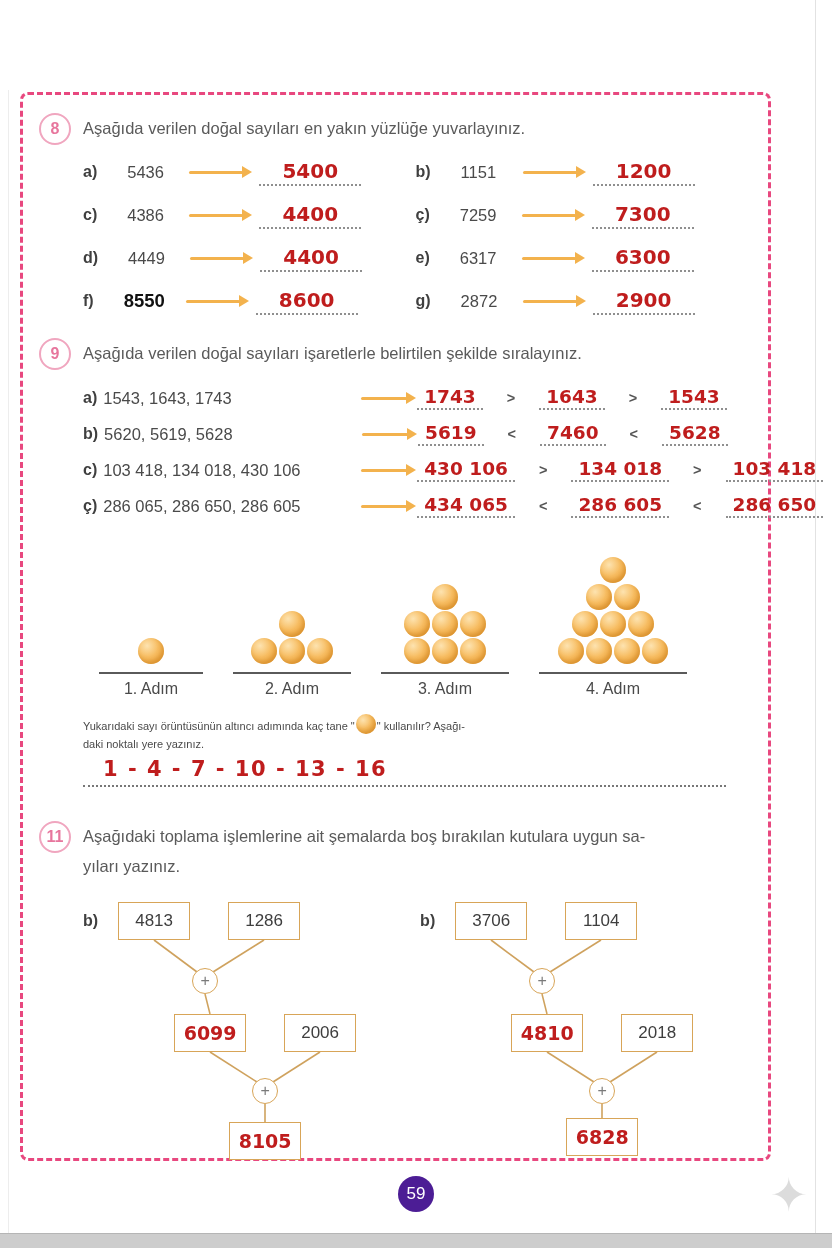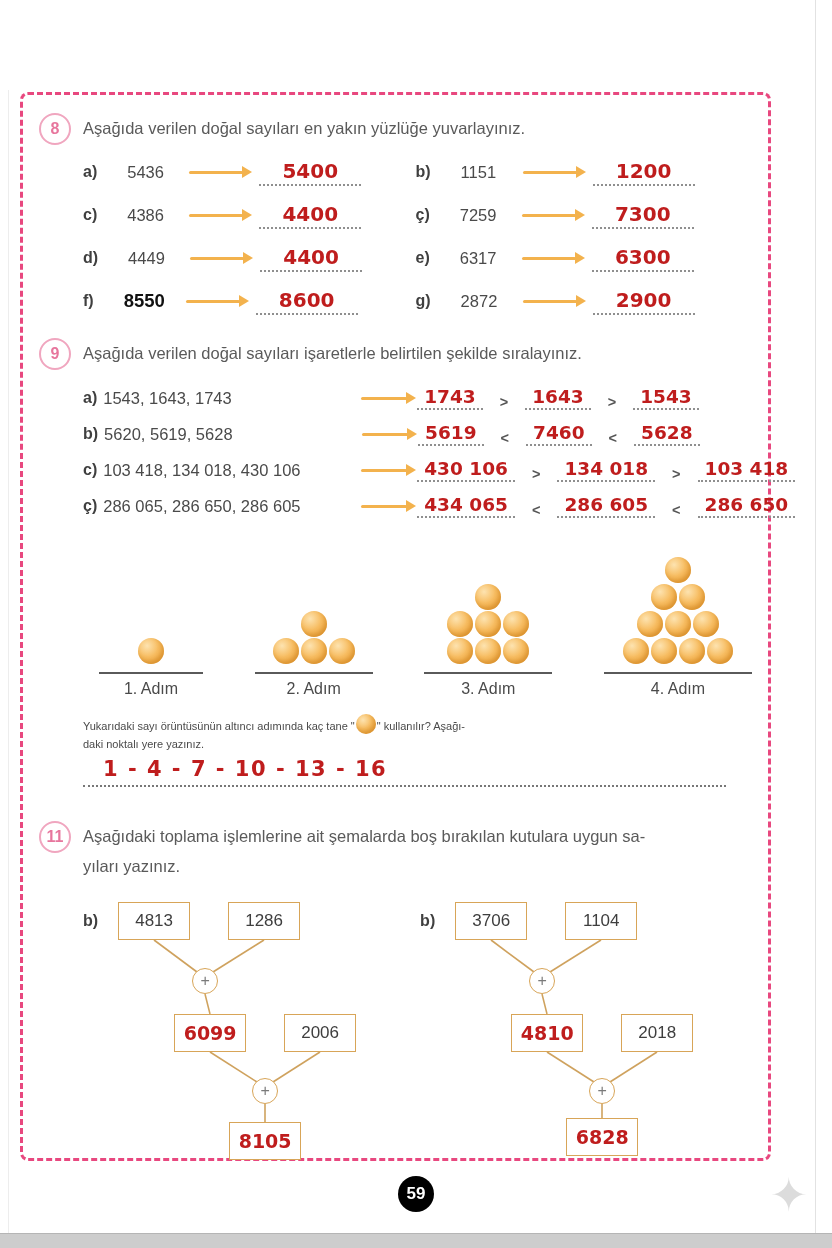--- a/index.html
+++ b/index.html
@@ -38,27 +38,27 @@
   
   .round-grid{display:grid;grid-template-columns:1fr 1fr;row-gap:9px;padding-left:44px;padding-right:4px;}
   .round-item{display:flex;align-items:center;height:34px;}
   .ansline{border-bottom:2px dotted #8f8f8f;padding:0 12px 1px;min-width:78px;text-align:center;}
 
   
   .sec9{margin-top:20px;}
   .order-row{display:flex;align-items:center;padding-left:44px;height:36px;}
   .given{color:#4a4a4a;font-size:16.5px;width:248px;flex:0 0 248px;}
   .arrow.a9{width:46px;margin-right:10px;}
-  .ans-seq{display:flex;align-items:flex-end;gap:17px;flex-wrap:nowrap;}
+  .ans-seq{display:flex;align-items:center;gap:24px;flex-wrap:nowrap;}
   .ans-seq .num{border-bottom:2px dotted #8f8f8f;padding:0 7px 1px;color:#bf1d1d;font-weight:bold;font-size:18.5px;font-family:"DejaVu Sans", sans-serif;white-space:nowrap;}
   .sign{color:#555;font-size:14.5px;font-weight:bold;}
 
   
   .sec10{margin-top:24px;}
-  .pattern-row{display:flex;align-items:flex-end;justify-content:space-between;gap:30px;padding-left:60px;margin-top:2px;}
+  .pattern-row{display:flex;align-items:flex-end;justify-content:flex-start;gap:30px;padding-left:60px;margin-top:2px;}
   .step{display:flex;flex-direction:column;align-items:center;}
   .step:nth-child(1){min-width:104px;}
   .step:nth-child(2){min-width:118px;}
   .step:nth-child(3){min-width:128px;}
   .step:nth-child(4){min-width:148px;}
   .balls{display:flex;flex-direction:column;align-items:center;justify-content:flex-end;min-height:116px;gap:1px;}
   .ball-row{display:flex;gap:2px;}
   .ball{
     width:26px;height:26px;border-radius:50%;display:inline-block;
     background:radial-gradient(circle at 35% 30%, #fde3b0 0%, #f7bd62 45%, #ef9d33 100%);
@@ -86,22 +86,22 @@
     display:flex;align-items:center;justify-content:center;font-size:17px;color:#3e3e3e;box-sizing:border-box;
   }
   .tbox.ans span{color:#bf1d1d;font-weight:bold;font-size:19px;font-family:"DejaVu Sans", sans-serif;}
   .plus{
     position:absolute;width:26px;height:26px;border:1.5px solid #d8a558;border-radius:50%;background:#fff;
     display:flex;align-items:center;justify-content:center;color:#7a7a7a;font-size:16px;z-index:2;box-sizing:border-box;
   }
 
   .page-num{
     position:absolute;left:50%;transform:translateX(-50%);bottom:36px;
-    width:36px;height:36px;border-radius:50%;background:#000000;color:#fff;
-    display:flex;align-items:center;justify-content:center;font-size:17px;font-weight:bold;
+    width:36px;height:36px;border-radius:50%;background:#4c1d95;color:#fff;
+    display:flex;align-items:center;justify-content:center;font-size:17px;font-weight:normal;
   }
   .sparkle{position:absolute;right:24px;bottom:30px;color:#dcdcdc;font-size:46px;line-height:1;}
 </style>
 </head>
 <body>
 
 <div class="page-edge-left"></div>
 <div class="page-edge-right"></div>
 
 <div class="frame">

